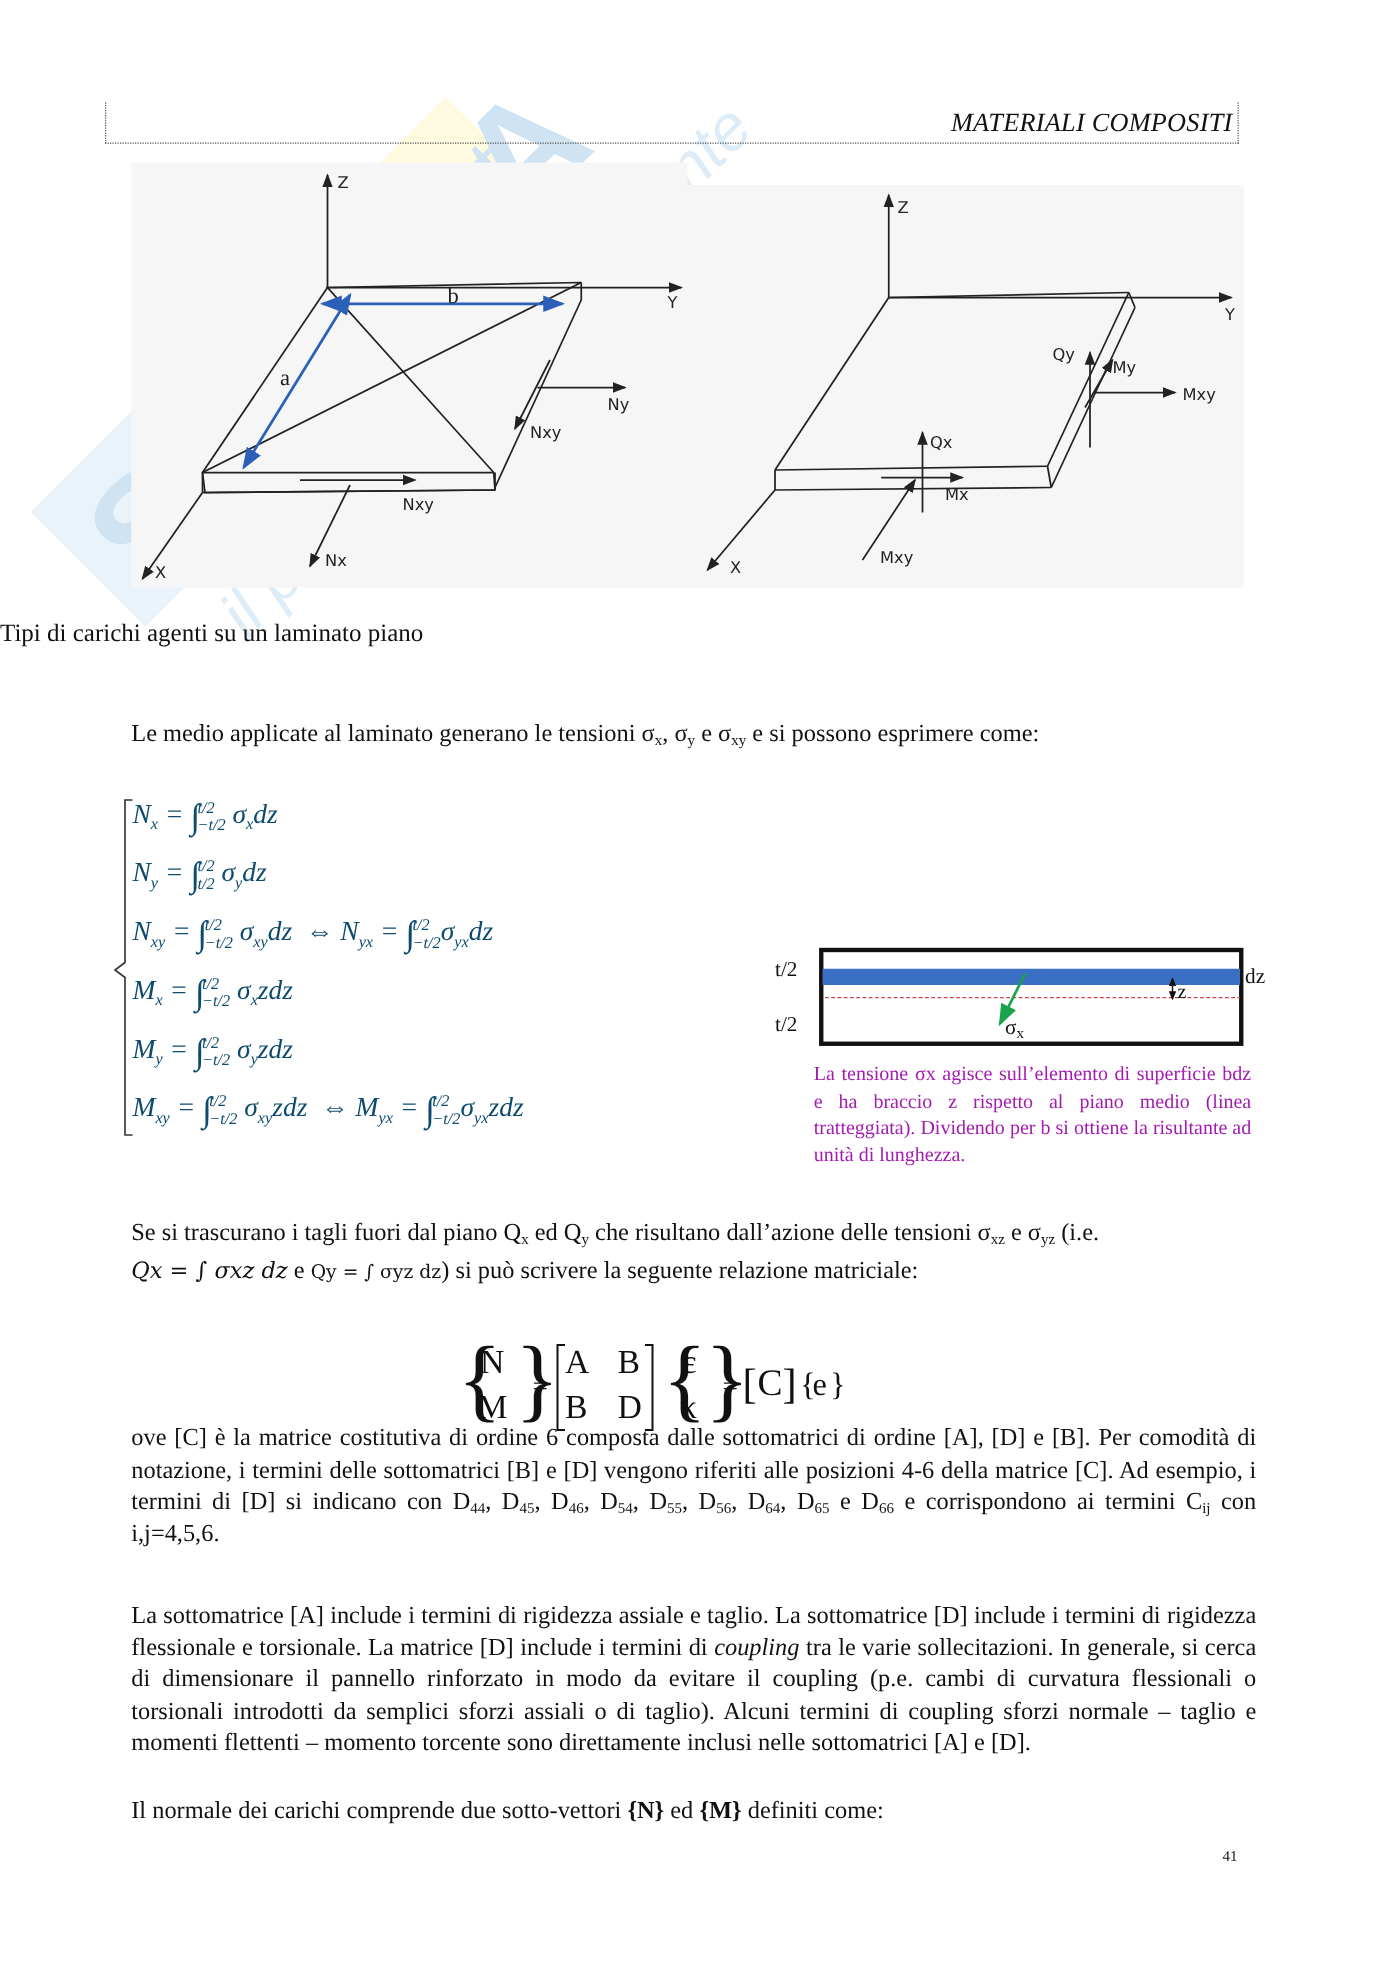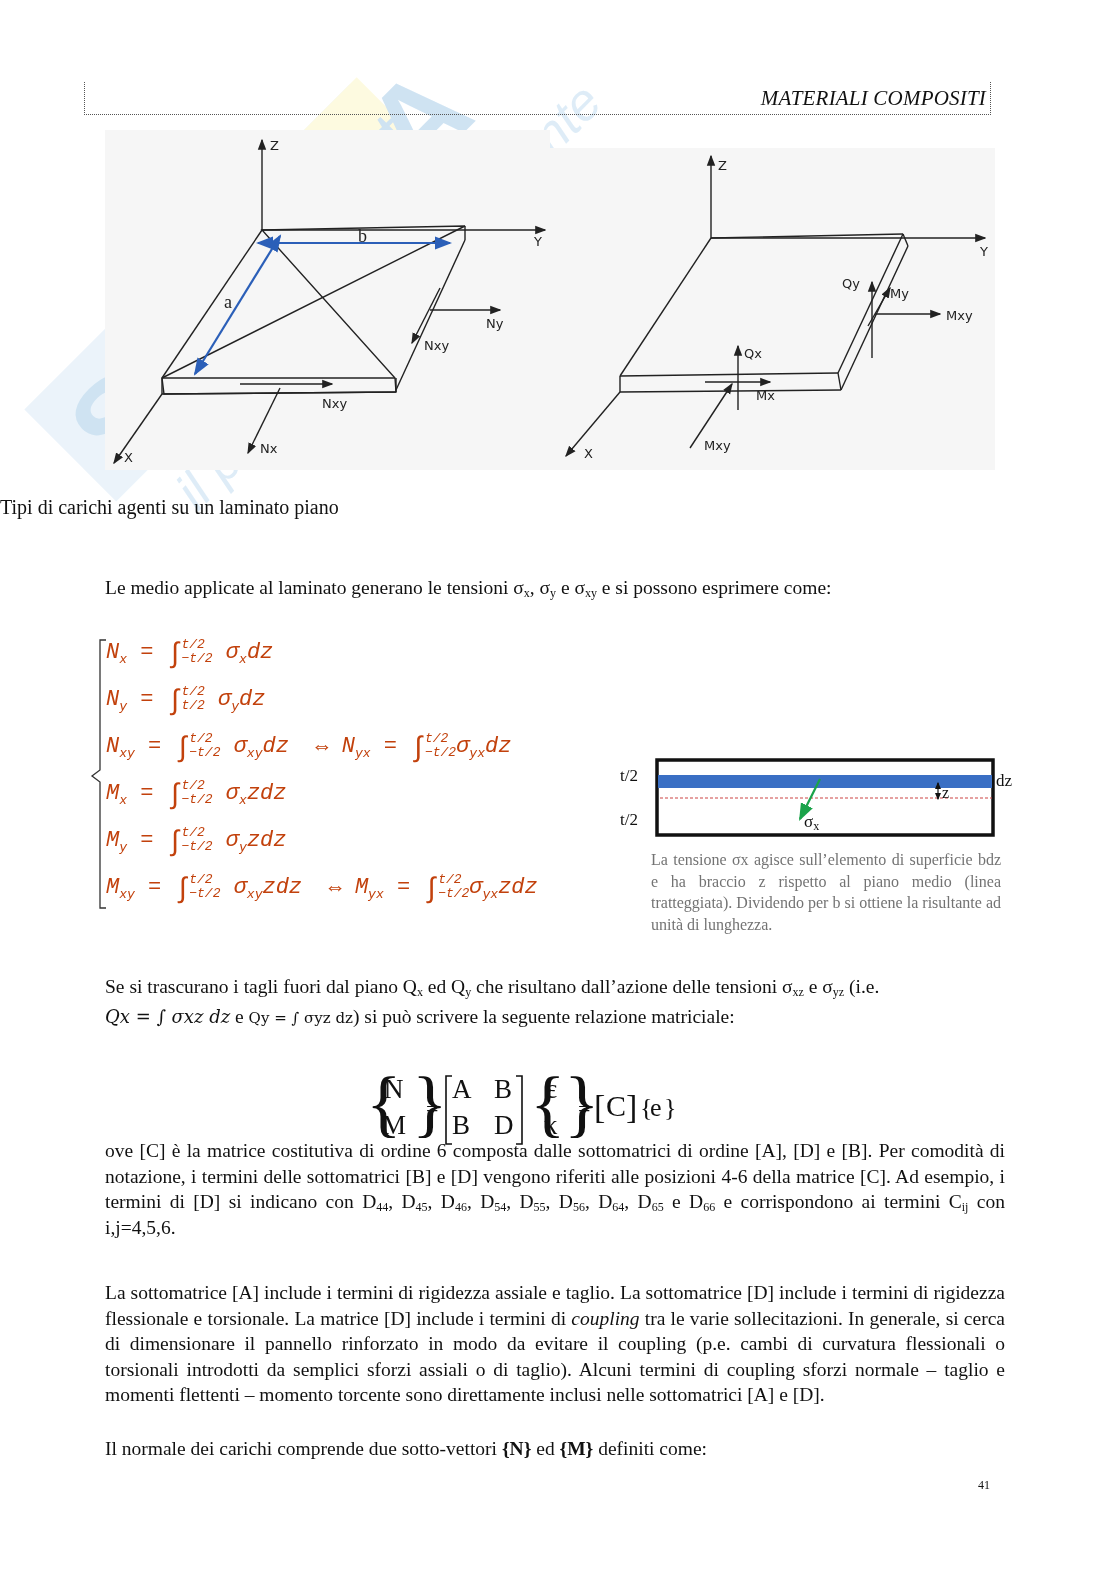--- a/index.html
+++ b/index.html
@@ -14,29 +14,29 @@
   }
   .header-title {
     position: absolute; right: 4px; top: 4px; font-style: italic; font-size: 21px; letter-spacing: 0.2px;
   }
   .figure { left: 100px; top: 128px; width: 900px; height: 345px; }
   .caption { left: 0; width: 1116px; top: 496px; font-size: 20px; }
   .para { left: 105px; width: 900px; font-size: 19.5px; line-height: 25.5px; text-align: justify; }
   .para sub { font-size: 12px; vertical-align: -3px; line-height: 0; }
   .eq-block { left: 84px; top: 636px; width: 520px; height: 280px; }
   .eq-line {
-    position: absolute; left: 22px; font-family: Liberation Mono, monospace; font-style: italic;
-    font-size: 22px; white-space: nowrap; color: #c2410c;
+    position: absolute; left: 22px; font-family: Liberation Serif, serif; font-style: italic;
+    font-size: 22px; white-space: nowrap; color: #0c4a6e;
   }
   .eq-line .lim { display: inline-block; vertical-align: middle; font-size: 13px; line-height: 14px; text-align: left; margin-left: -2px; }
   .eq-line .int { font-size: 28px; font-style: normal; vertical-align: -4px; }
   .eq-line sub { font-size: 13px; }
   .inset { left: 620px; top: 755px; width: 400px; height: 185px; }
   .inset-note {
-    position: absolute; left: 31px; top: 94px; width: 350px; color: #737373;
+    position: absolute; left: 31px; top: 94px; width: 350px; color: #a21caf;
     font-size: 16px; line-height: 21.5px; text-align: justify;
   }
   .matrix-eq { left: 360px; top: 1070px; width: 320px; height: 80px; font-size: 28px; }
   .pnum { left: 978px; top: 1478px; font-size: 12px; }
   .watermark { left: 0; top: 0; width: 1116px; height: 1579px; pointer-events: none; }
 </style>
 </head>
 <body>
 
 <svg class="abs watermark" viewBox="0 0 1116 1579">

